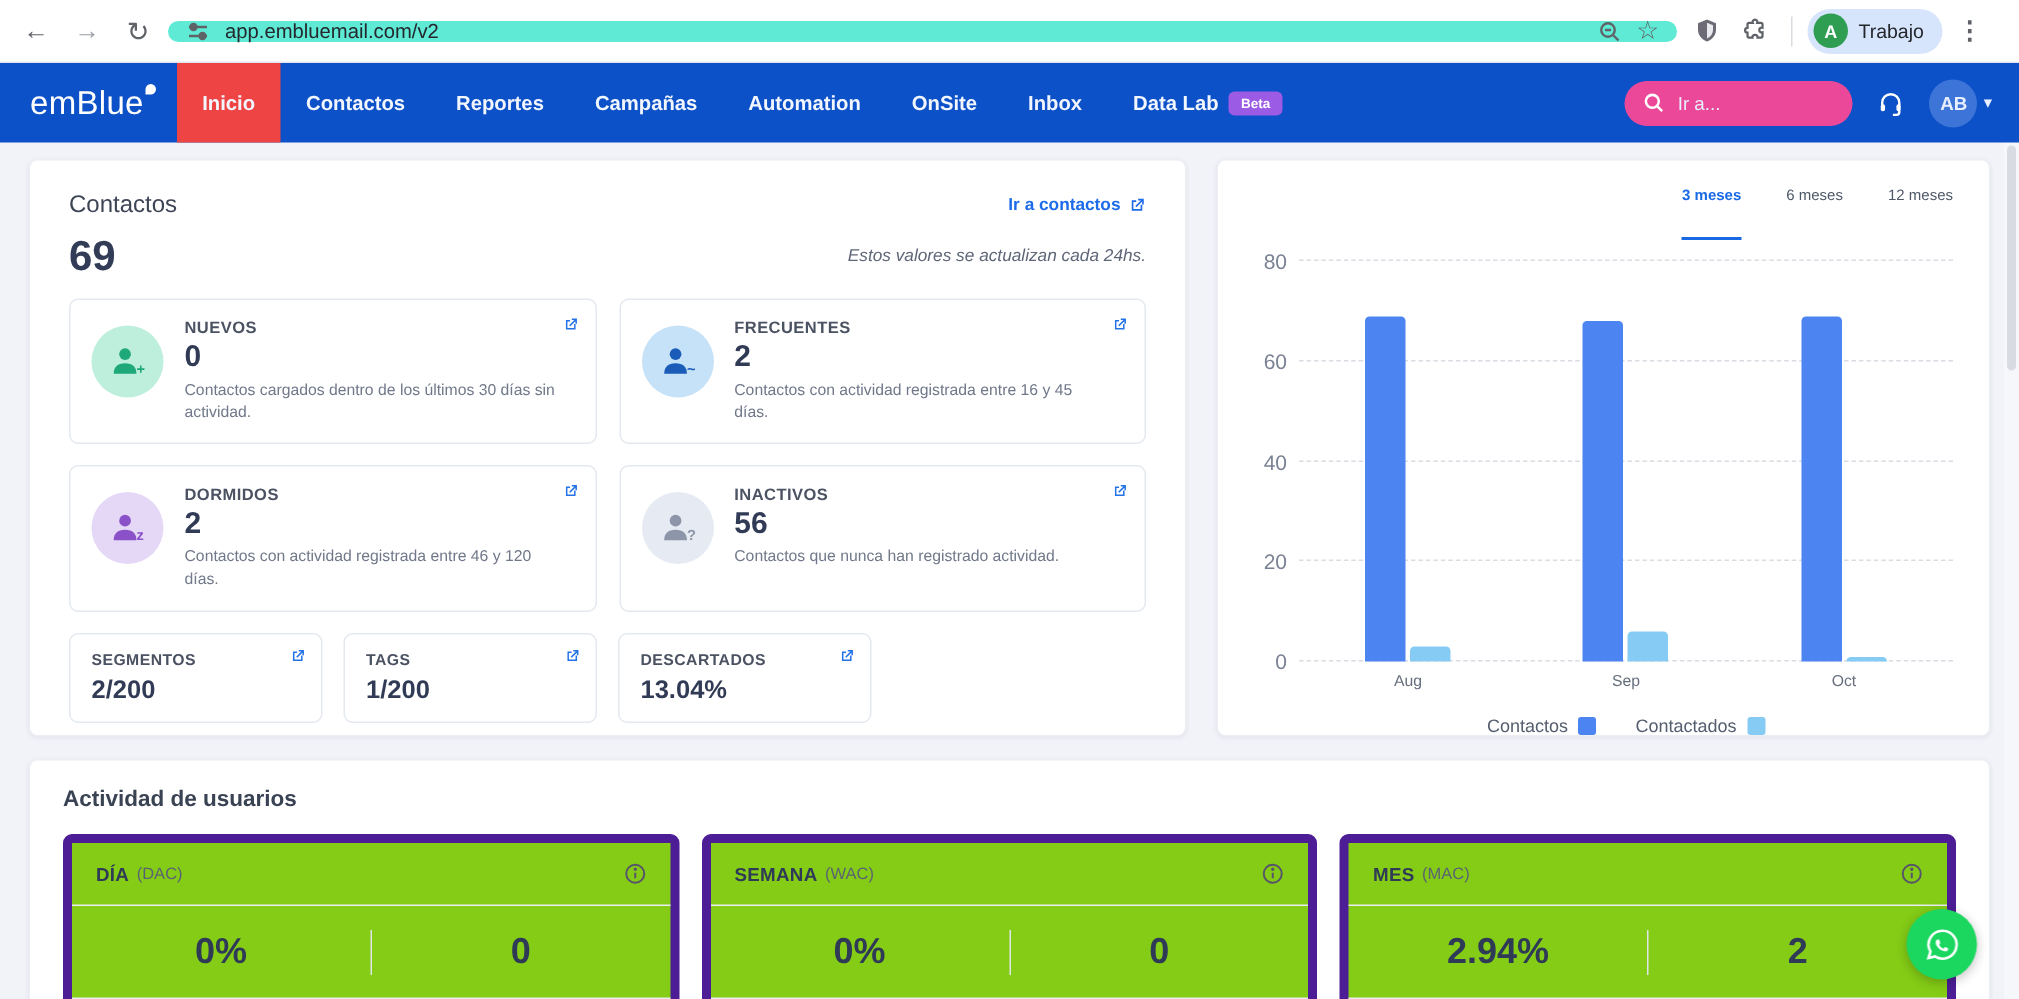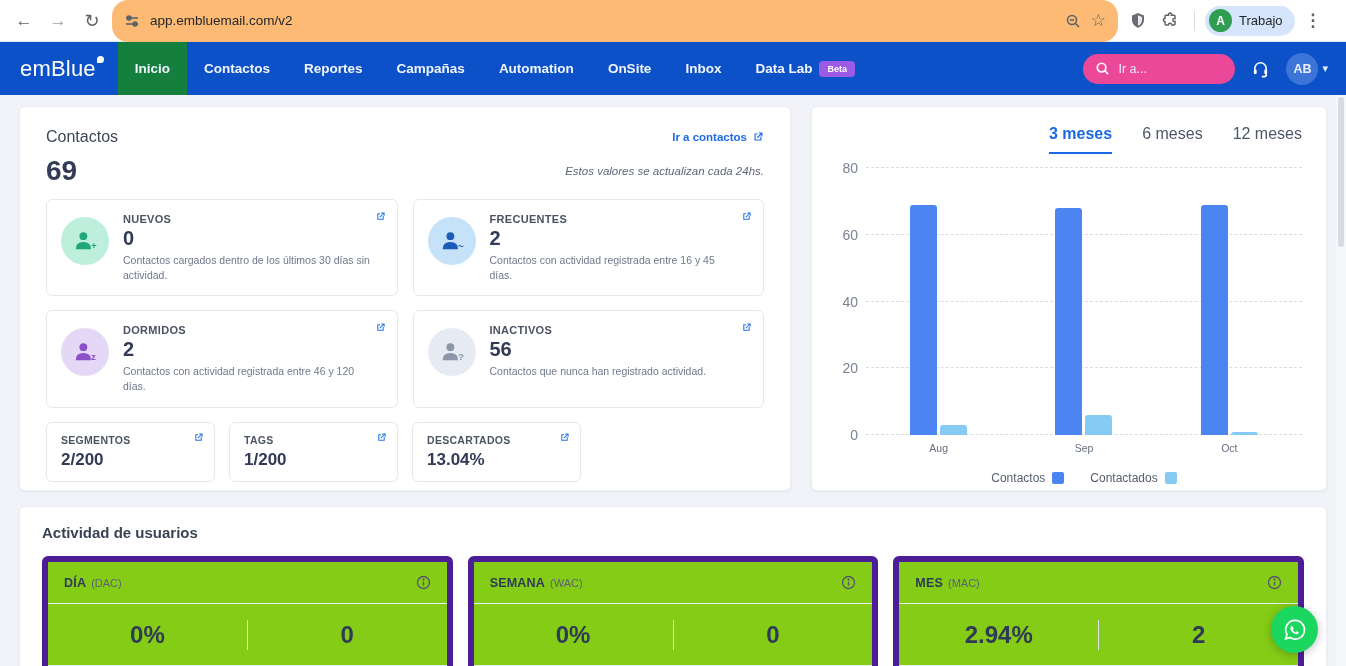--- a/index.html
+++ b/index.html
@@ -5,41 +5,41 @@
   * { margin:0; padding:0; box-sizing:border-box; }
   html,body { width:1346px; height:666px; overflow:hidden; background:#F1F3F8;
     font-family:"Liberation Sans", sans-serif; }
 
   
   .browser-bar { height:42px; background:#FFFFFF; border-bottom:1px solid #E3E6EC;
     display:flex; align-items:center; padding:0 10px; gap:6px; }
   .nav-glyph { width:28px; height:28px; display:flex; align-items:center; justify-content:center;
     font-size:17px; color:#5F6368; border-radius:50%; cursor:pointer; }
   .nav-glyph.fwd { color:#9AA0A6; }
-  .omnibox { flex:1; max-width:1006px; height:42px; background:#fdba74; border-radius:16px;
+  .omnibox { flex:1; max-width:1006px; height:14px; background:#5eead4; border-radius:16px;
     display:flex; align-items:center; padding:4px 12px; gap:10px; }
   .omnibox .url { flex:1; font-size:13.5px; color:#24272E; }
   .chrome-icons { display:flex; align-items:center; gap:4px; }
   .chrome-sep { width:1px; height:20px; background:#DADCE2; margin:0 6px; }
   .profile-chip { height:30px; background:#D7E5FC; border-radius:16px; display:flex;
     align-items:center; gap:7px; padding:0 12px 0 4px; cursor:pointer; }
   .profile-avatar { width:23px; height:23px; border-radius:50%; background:#2F9E52; color:#fff;
     font-size:12px; font-weight:bold; display:flex; align-items:center; justify-content:center; }
   .profile-chip .label { font-size:13px; color:#23262B; }
   .kebab { font-size:17px; color:#5F6368; font-weight:bold; padding:0 6px; cursor:pointer; letter-spacing:0; }
 
   
   .navbar { height:53px; background:#0C51C7; display:flex; align-items:stretch; color:#fff; }
   .logo { display:flex; align-items:center; padding:0 22px 0 20px; font-size:22px; color:#fff;
     position:relative; font-weight:normal; letter-spacing:.2px; }
   .logo .dot { position:absolute; top:14px; right:14px; width:7px; height:7px; background:#fff; border-radius:50% 50% 50% 0; }
   .menu { display:flex; align-items:stretch; }
   .menu-item { display:flex; align-items:center; padding:0 17px; font-size:13.5px; font-weight:bold;
     color:#F2F6FF; cursor:pointer; white-space:nowrap; }
-  .menu-item.active { background:#15803d; }
+  .menu-item.active { background:#ef4444; }
   .beta-badge { background:#9C5BE5; color:#fff; font-size:9px; font-weight:bold; border-radius:4px;
     padding:3px 8px; margin-left:7px; }
   .nav-right { margin-left:auto; display:flex; align-items:center; gap:16px; padding-right:18px; }
   .search-pill { width:152px; height:30px; background:#ec4899; border-radius:16px; display:flex;
     align-items:center; padding:0 12px; gap:8px; }
   .search-pill input { background:transparent; border:none; outline:none; color:#fff; width:90px;
     font-size:12.5px; font-family:"Liberation Sans", sans-serif; }
   .search-pill input::placeholder { color:#E8EEFC; opacity:1; }
   .user-avatar { width:32px; height:32px; border-radius:50%; background:#3D74D8; color:#E8F0FF;
     display:flex; align-items:center; justify-content:center; font-size:12.5px; font-weight:bold; cursor:pointer; }
@@ -71,21 +71,21 @@
   .ext-ico { position:absolute; top:11px; right:11px; color:#2473E6; cursor:pointer; }
   .mini-grid { display:grid; grid-template-columns:repeat(4,1fr); gap:14px; margin-top:14px; }
   .mini-card { position:relative; border:1px solid #E4E8EF; border-radius:6px; padding:11px 14px; background:#fff; }
   .mini-label { font-size:10.5px; font-weight:bold; color:#4B5262; letter-spacing:.3px; }
   .mini-value { font-size:17px; font-weight:bold; color:#313B56; margin-top:4px; }
   .mini-card .ext-ico { top:9px; right:10px; }
 
   
   .chart-panel { flex:1; height:385px; padding:18px 24px 0 20px; display:flex; flex-direction:column; }
   .tabs { display:flex; justify-content:flex-end; gap:30px; }
-  .tab { font-size:16px; color:#4E5768; padding-bottom:9px; cursor:pointer; }
+  .tab { font-size:10px; color:#4E5768; padding-bottom:22px; cursor:pointer; }
   .tab.active { color:#1A69E4; font-weight:bold; border-bottom:2px solid #1A69E4; }
   .chart-wrap { display:flex; margin-top:14px; flex:none; }
   .y-axis { width:34px; position:relative; height:267px; flex:none; }
   .y-axis .ytick { position:absolute; right:8px; transform:translateY(50%); font-size:14px; color:#7A8294; }
   .plot { position:relative; flex:1; height:267px; }
   .gridline { position:absolute; left:0; right:0; border-top:1px dashed #D9DCE3; }
   .groups { position:absolute; inset:0; display:flex; justify-content:space-around; align-items:flex-end; }
   .bar-group { display:flex; align-items:flex-end; gap:3px; height:100%; }
   .bar { width:27px; border-radius:3px 3px 0 0; }
   .x-axis { display:flex; justify-content:space-around; margin-left:34px; margin-top:7px; }

